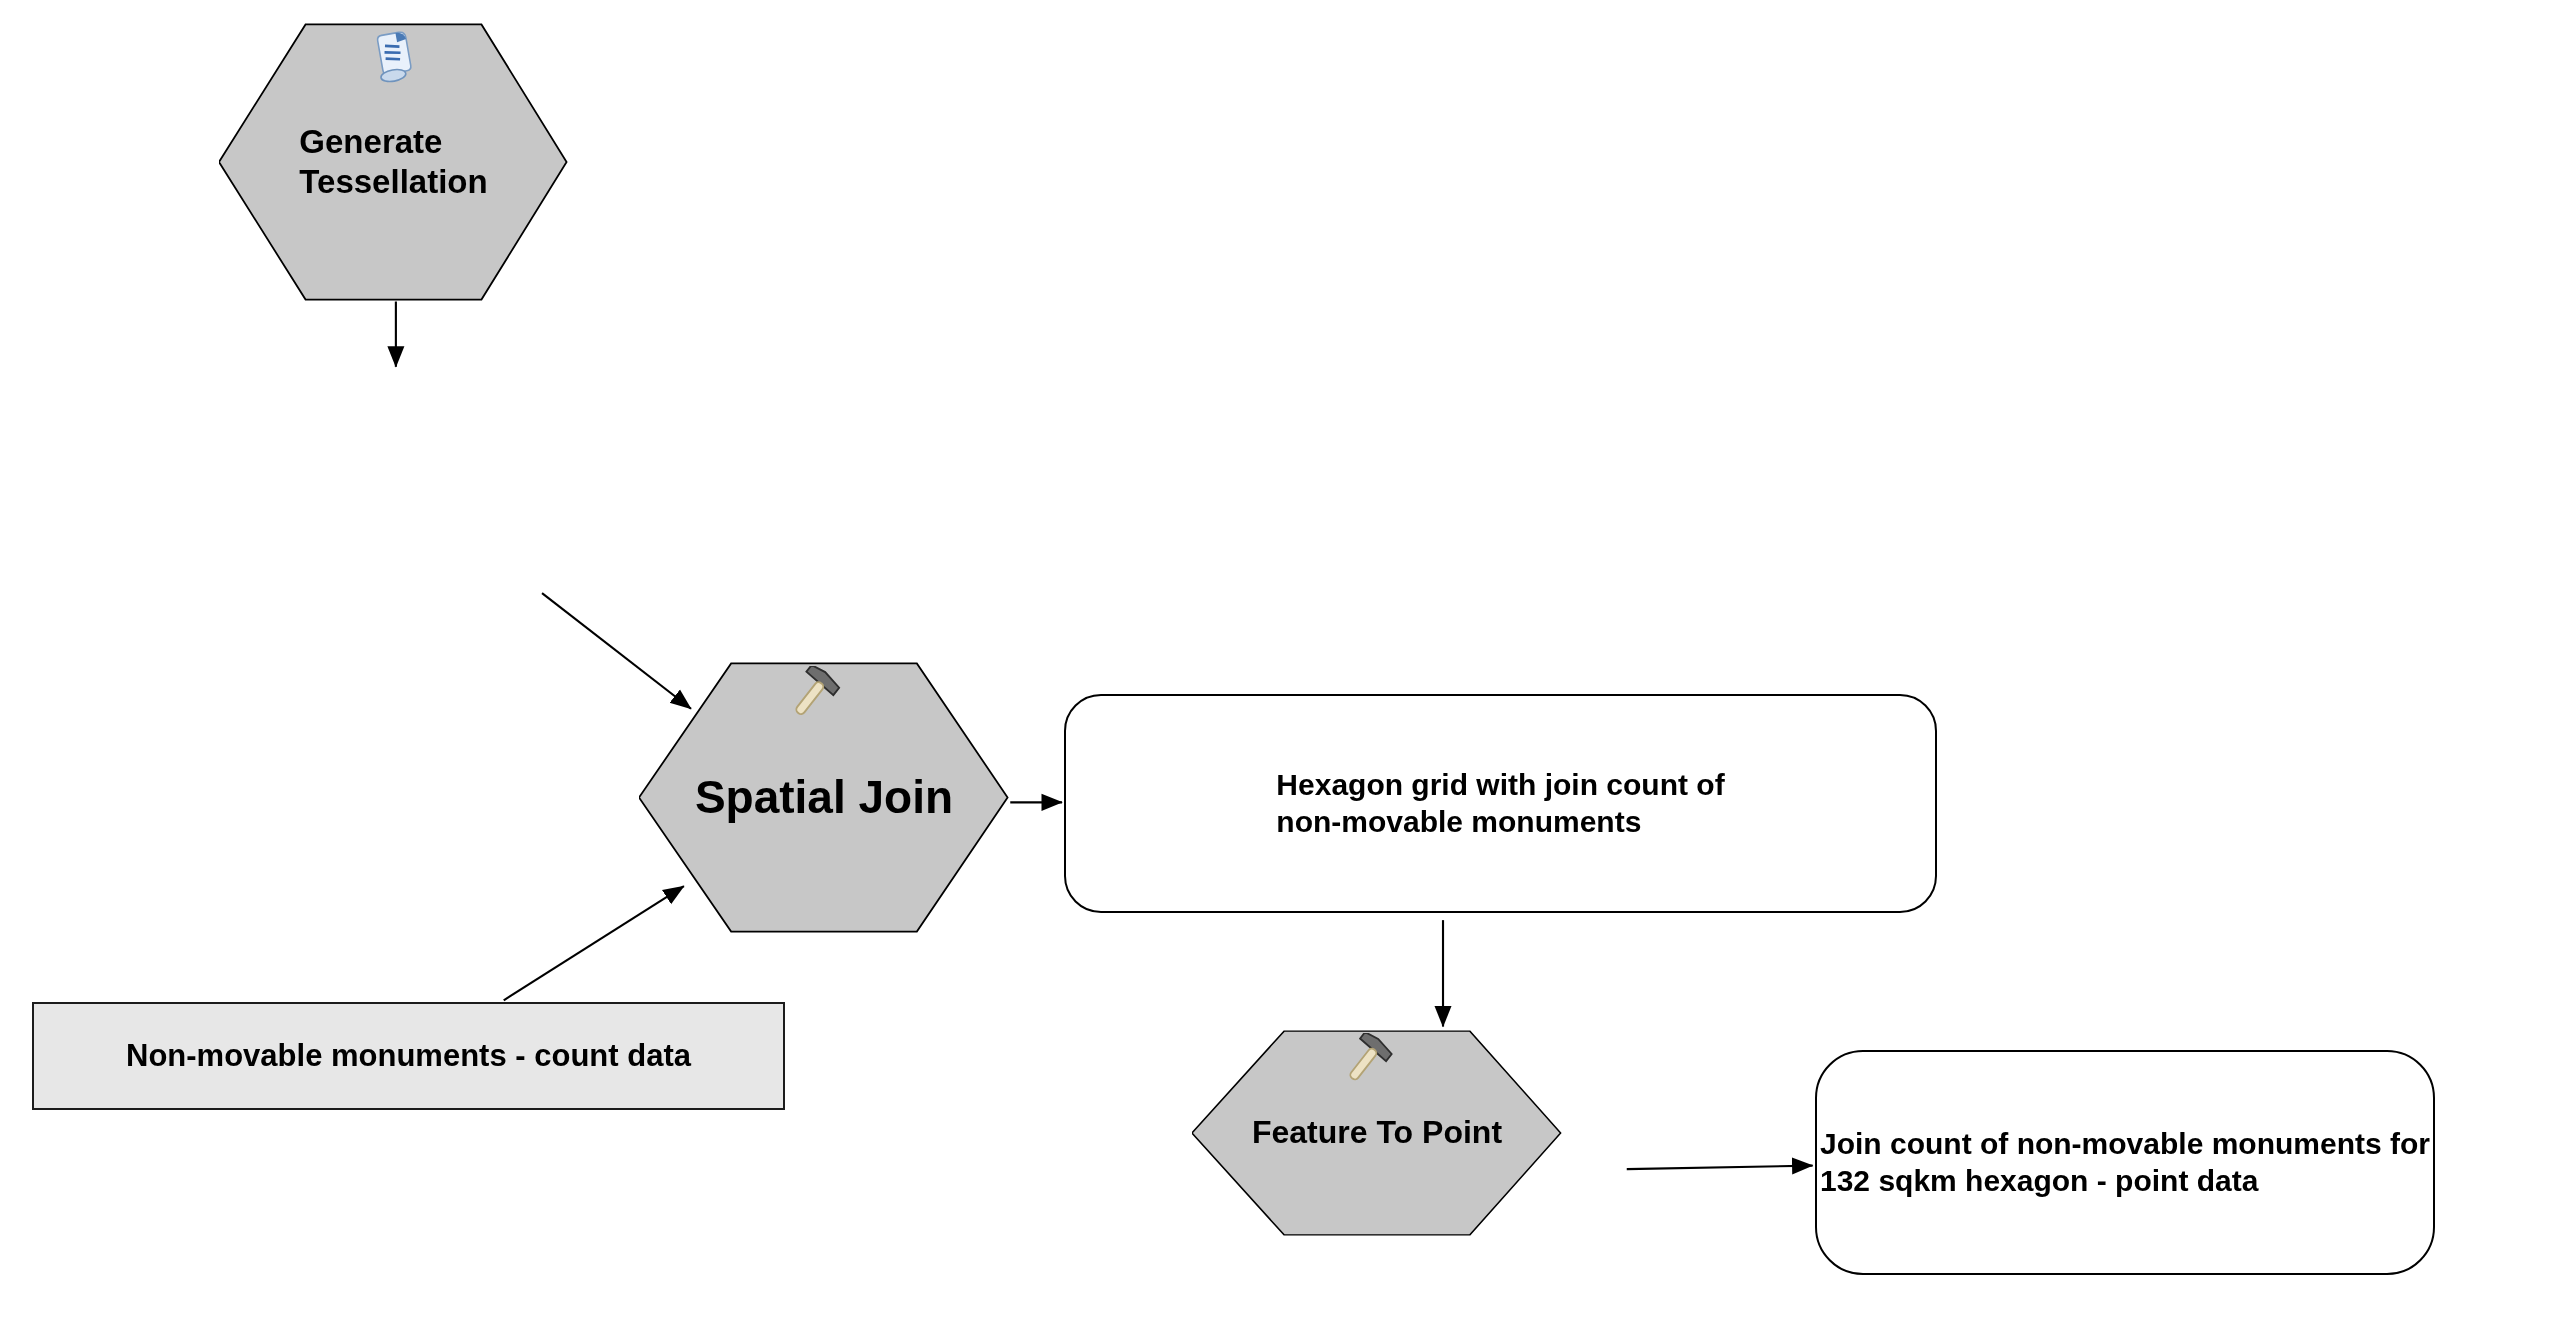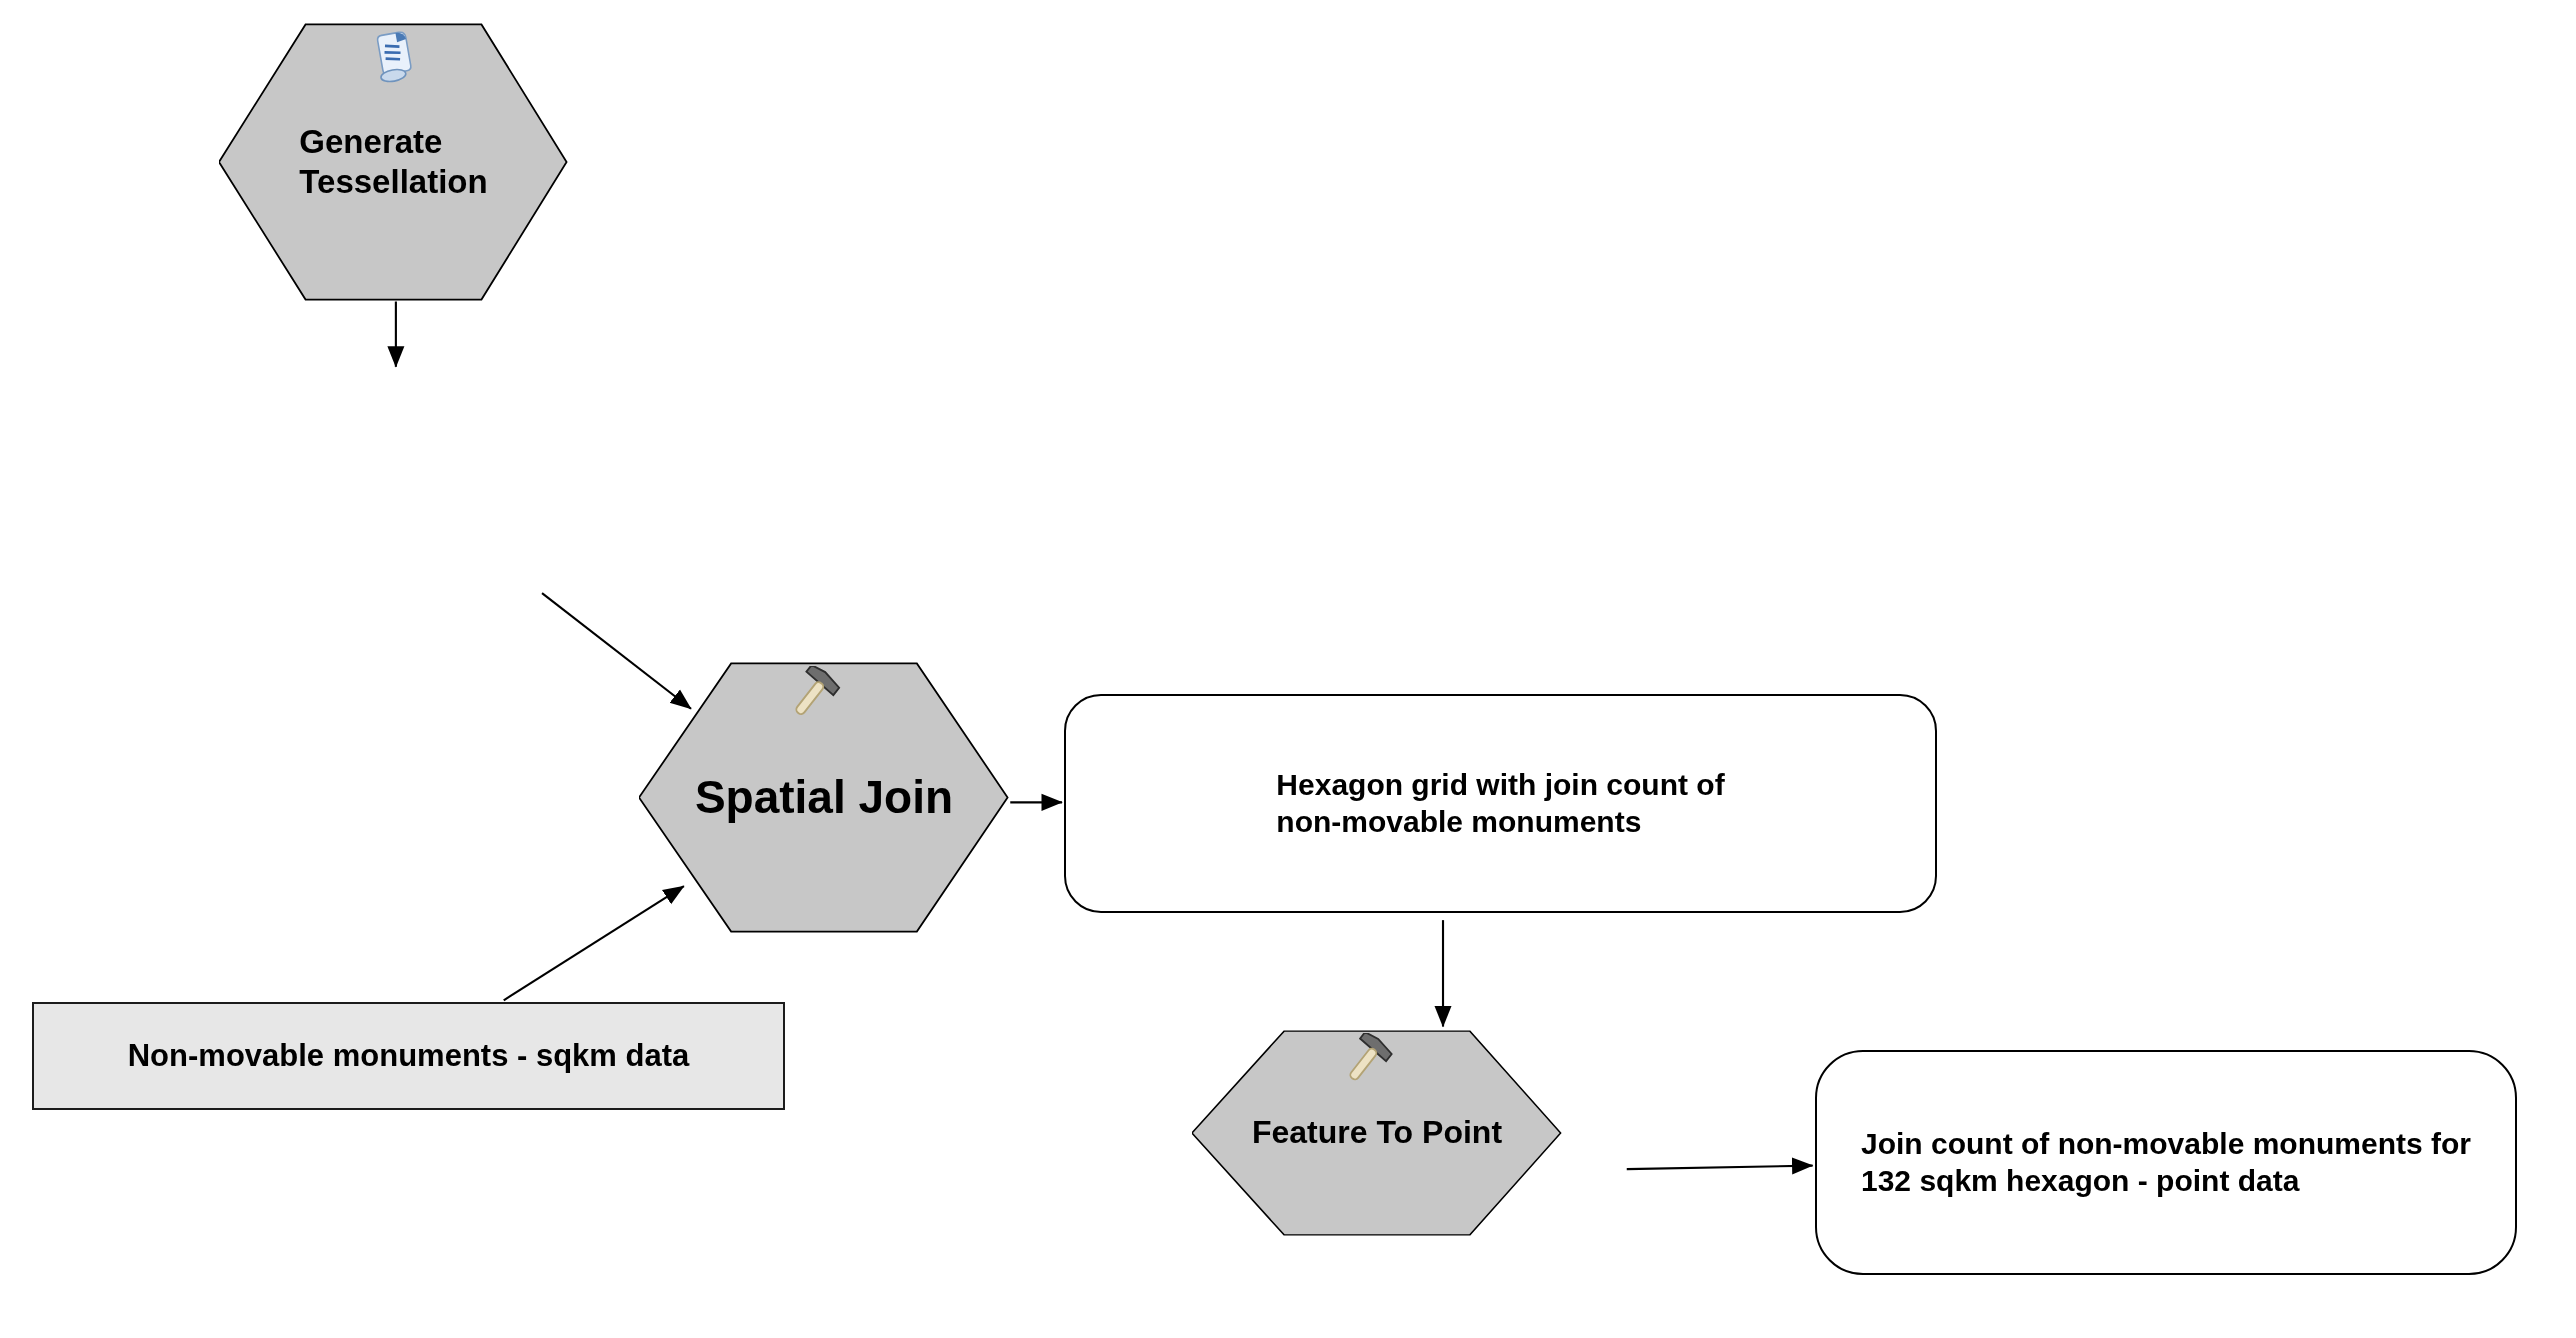--- a/index.html
+++ b/index.html
@@ -98,21 +98,21 @@
   #node-non-movable { left: 32px; top: 1002px; width: 753px; height: 108px; }
   #node-non-movable .label { font-size: 31px; }
 
   #node-hexagon-grid-join-count { left: 1064px; top: 694px; width: 873px; height: 219px; }
   #node-hexagon-grid-join-count .label { font-size: 30px; }
 
   #node-feature-to-point { left: 1192px; top: 1030px; width: 370px; height: 206px; }
   #node-feature-to-point .label { font-size: 32px; }
   #node-feature-to-point .tool-icon { top: 2.8px; }
 
-  #node-join-count-points { left: 1815px; top: 1050px; width: 702px; height: 225px; border-radius: 48px; }
+  #node-join-count-points { left: 1815px; top: 1050px; width: 620px; height: 225px; border-radius: 48px; }
   #node-join-count-points .label { font-size: 30px; }
 </style>
 </head>
 <body>
 
 <div class="canvas">
 
   <svg class="connectors" viewBox="0 0 3631 1886" xmlns="http://www.w3.org/2000/svg">
     <defs>
       <marker id="arrow" markerUnits="userSpaceOnUse" markerWidth="34" markerHeight="28" refX="29" refY="13" orient="auto">
@@ -155,21 +155,21 @@
         <g transform="rotate(38 16 11)">
           <path d="M5 5 L13 3.5 L24 5.5 L24 10.5 L5 9.5 Z" fill="#6e6e6e" stroke="#2e2e2e" stroke-width="1"></path>
           <rect x="12.7" y="9.5" width="4.8" height="20" rx="2.2" fill="#ede2c4" stroke="#b3a375" stroke-width="1"></rect>
         </g>
       </svg>
     </span>
     <div class="label">Spatial Join</div>
   </div>
 
   <div class="node input-node" id="node-non-movable">
-    <div class="label">Non-movable monuments - sqkm data</div>
+    <div class="label">Non-movable monuments - count data</div>
   </div>
 
   <div class="node data-node" id="node-hexagon-grid-join-count">
     <div class="label">Hexagon grid with join count of
 non-movable monuments</div>
   </div>
 
   <div class="node hex-node" id="node-feature-to-point">
     <svg class="hex-shape" viewBox="0 0 522 396" preserveAspectRatio="none">
       <polygon points="0,198 130,2 392,2 520,198 392,394 130,394"></polygon>

